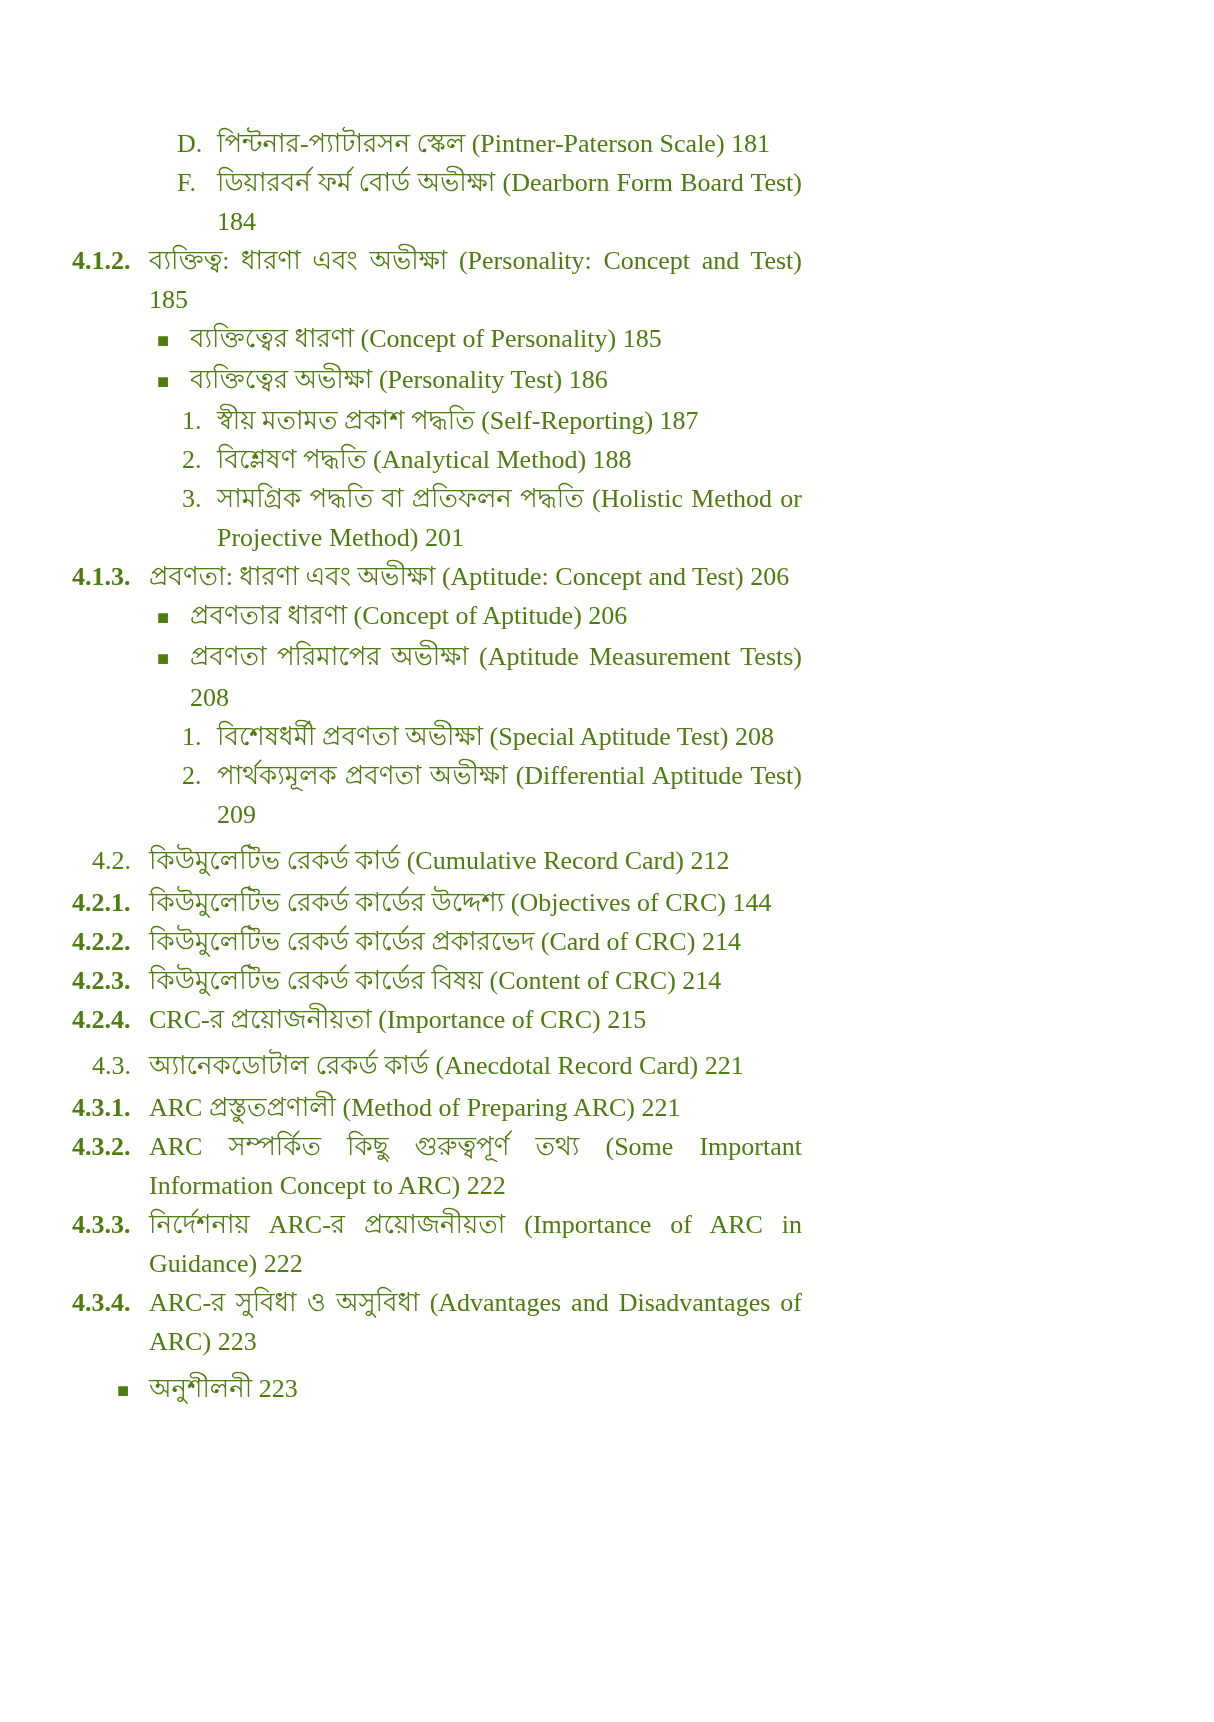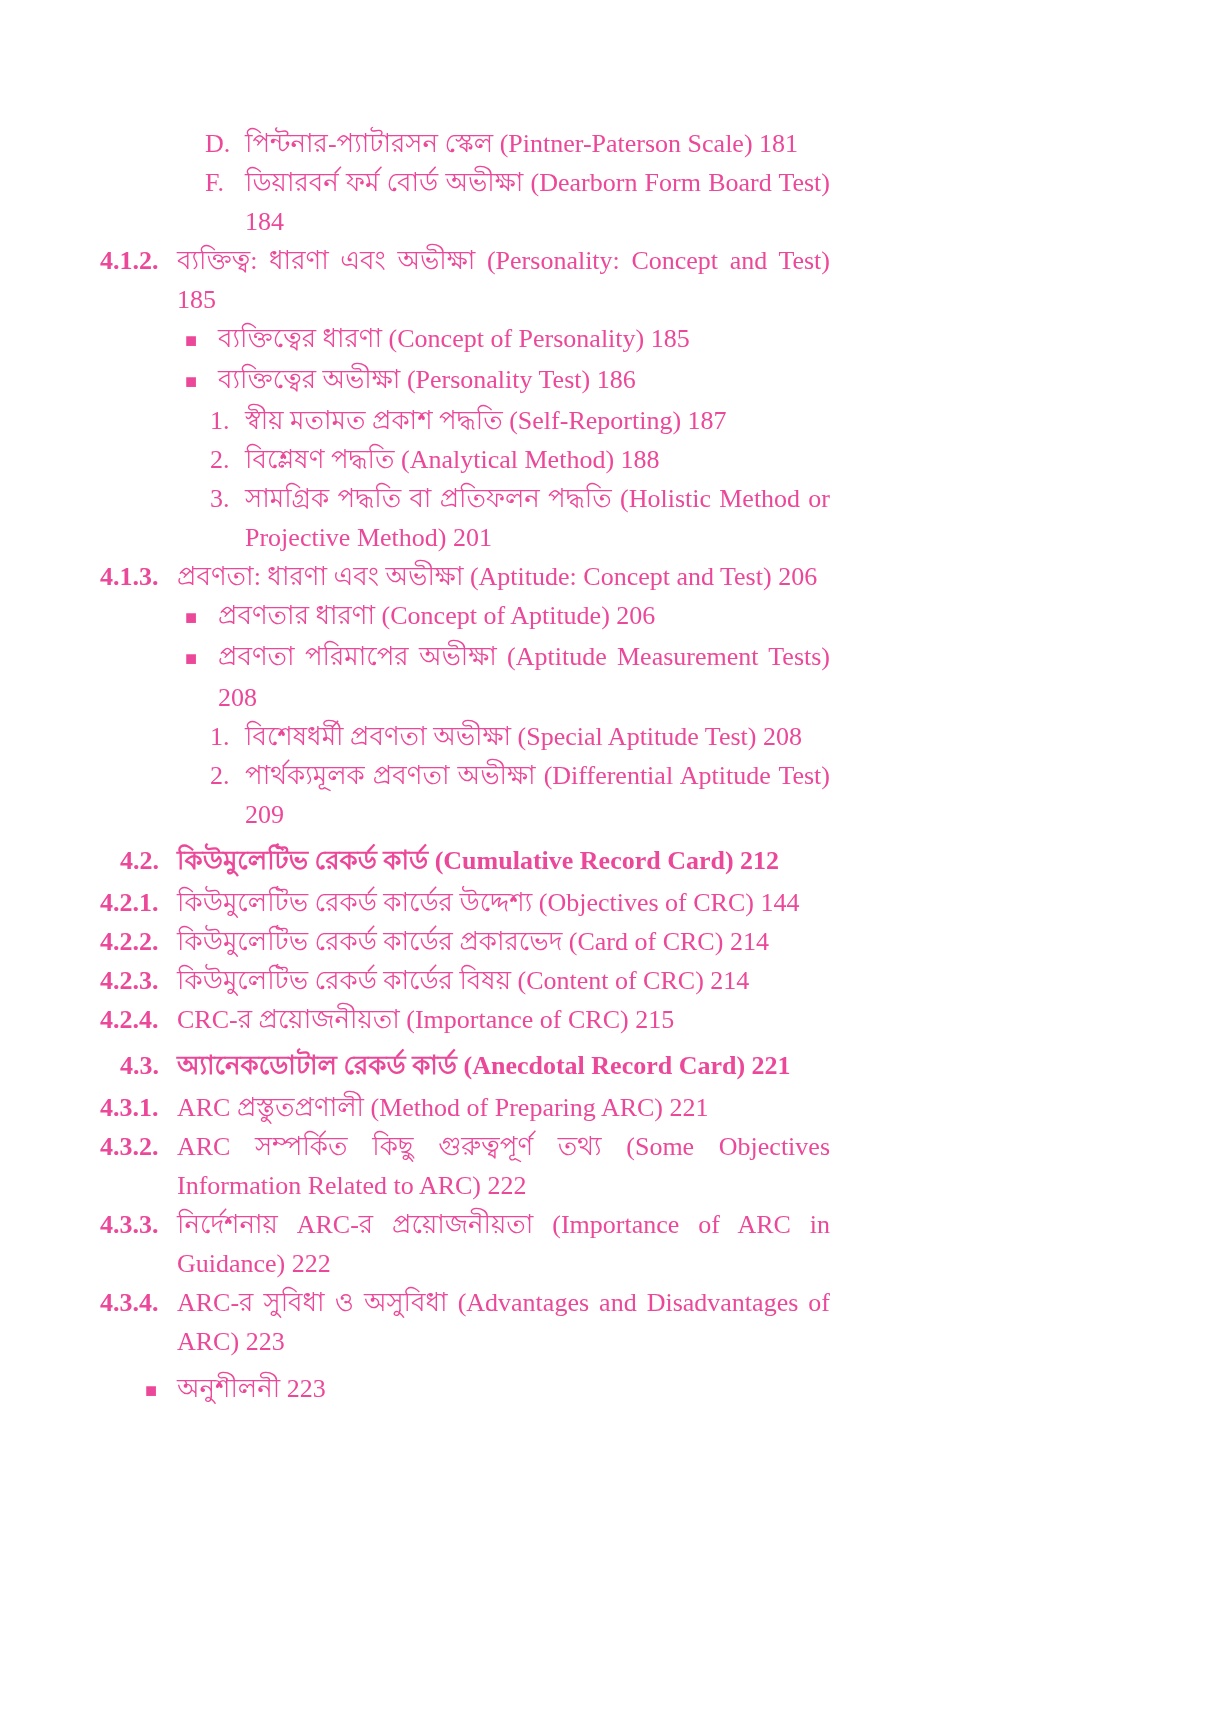--- a/index.html
+++ b/index.html
@@ -5,40 +5,40 @@
   html, body {
     margin: 0;
     padding: 0;
     background: #ffffff;
   }
   .page {
     position: relative;
     width: 1214px;
     height: 1722px;
     background: #ffffff;
-    color: #ec4899;
+    color: #4d7c0f;
     font-family: "Liberation Serif", "DejaVu Serif", serif;
     font-size: 26px;
     line-height: 39px;
     box-sizing: border-box;
-    padding: 124px 324px 0 100px;
+    padding: 124px 324px 0 72px;
     overflow: hidden;
   }
   .toc {
     width: 730px;
   }
   .entry {
     text-align: justify;
   }
   .entry .marker {
     display: inline-block;
     text-indent: 0;
   }
   .entry.bold {
-    font-weight: bold;
+    font-weight: normal;
   }
   
   .level-section { padding-left: 77px; text-indent: -77px; }
   .level-section .marker { width: 77px; font-weight: bold; }
 
   .level-main { padding-left: 77px; text-indent: -57px; margin-top: 7px; margin-bottom: 3px; }
   .level-main .marker { width: 57px; }
 
   .level-letter { padding-left: 145px; text-indent: -40px; }
   .level-letter .marker { width: 40px; }
@@ -70,18 +70,18 @@
       <div class="entry level-bullet"><span class="marker">■</span><span class="text">প্রবণতা পরিমাপের অভীক্ষা (Aptitude Measurement Tests)</span> <span class="page-num">208</span></div>
       <div class="entry level-sub"><span class="marker">1.</span><span class="text">বিশেষধর্মী প্রবণতা অভীক্ষা (Special Aptitude Test)</span> <span class="page-num">208</span></div>
       <div class="entry level-sub"><span class="marker">2.</span><span class="text">পার্থক্যমূলক প্রবণতা অভীক্ষা (Differential Aptitude Test)</span> <span class="page-num">209</span></div>
       <div class="entry level-main bold"><span class="marker">4.2.</span><span class="text">কিউমুলেটিভ রেকর্ড কার্ড (Cumulative Record Card)</span> <span class="page-num">212</span></div>
       <div class="entry level-section"><span class="marker">4.2.1.</span><span class="text">কিউমুলেটিভ রেকর্ড কার্ডের উদ্দেশ্য (Objectives of CRC)</span> <span class="page-num">144</span></div>
       <div class="entry level-section"><span class="marker">4.2.2.</span><span class="text">কিউমুলেটিভ রেকর্ড কার্ডের প্রকারভেদ (Card of CRC)</span> <span class="page-num">214</span></div>
       <div class="entry level-section"><span class="marker">4.2.3.</span><span class="text">কিউমুলেটিভ রেকর্ড কার্ডের বিষয় (Content of CRC)</span> <span class="page-num">214</span></div>
       <div class="entry level-section"><span class="marker">4.2.4.</span><span class="text">CRC-র প্রয়োজনীয়তা (Importance of CRC)</span> <span class="page-num">215</span></div>
       <div class="entry level-main bold"><span class="marker">4.3.</span><span class="text">অ্যানেকডোটাল রেকর্ড কার্ড (Anecdotal Record Card)</span> <span class="page-num">221</span></div>
       <div class="entry level-section"><span class="marker">4.3.1.</span><span class="text">ARC প্রস্তুতপ্রণালী (Method of Preparing ARC)</span> <span class="page-num">221</span></div>
-      <div class="entry level-section"><span class="marker">4.3.2.</span><span class="text">ARC সম্পর্কিত কিছু গুরুত্বপূর্ণ তথ্য (Some Objectives Information Related to ARC)</span> <span class="page-num">222</span></div>
+      <div class="entry level-section"><span class="marker">4.3.2.</span><span class="text">ARC সম্পর্কিত কিছু গুরুত্বপূর্ণ তথ্য (Some Important Information Concept to ARC)</span> <span class="page-num">222</span></div>
       <div class="entry level-section"><span class="marker">4.3.3.</span><span class="text">নির্দেশনায় ARC-র প্রয়োজনীয়তা (Importance of ARC in Guidance)</span> <span class="page-num">222</span></div>
       <div class="entry level-section"><span class="marker">4.3.4.</span><span class="text">ARC-র সুবিধা ও অসুবিধা (Advantages and Disadvantages of ARC)</span> <span class="page-num">223</span></div>
       <div class="entry level-exercise"><span class="marker">■</span><span class="text">অনুশীলনী</span> <span class="page-num">223</span></div>
     </div>
 </div>
 
 </body></html>

